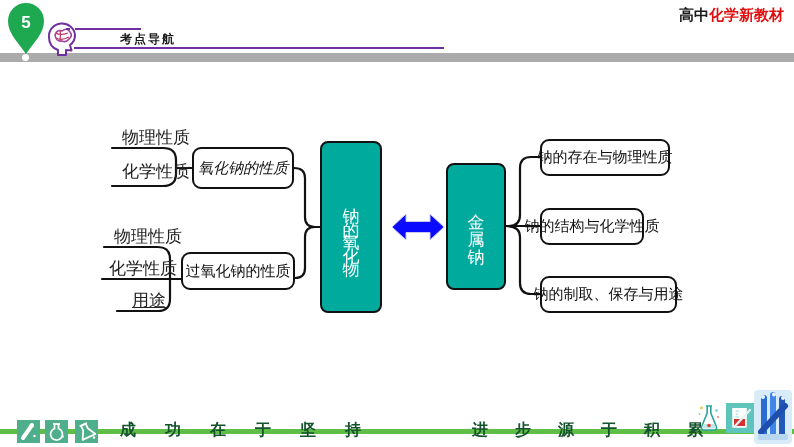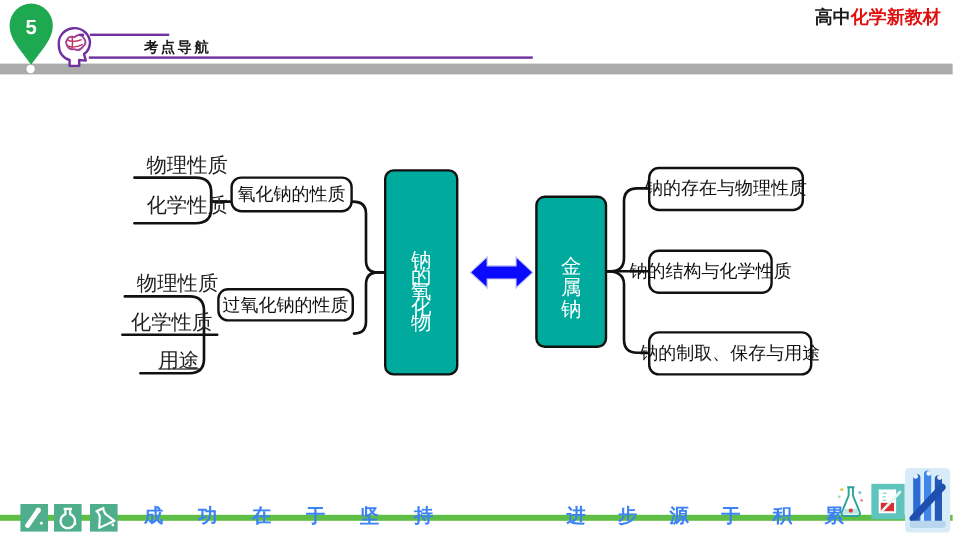--- a/index.html
+++ b/index.html
@@ -34,21 +34,21 @@
   .vtext{writing-mode:vertical-rl;text-orientation:upright;color:#fff;font-size:17px;}
   .ls13{letter-spacing:13px;}
   .ls18{letter-spacing:18px;}
   .arrow{position:absolute;left:390px;top:210px;z-index:2;}
 
   
   .footline{position:absolute;left:0;top:429px;width:794px;height:4.5px;background:#5fbe45;z-index:1;}
   .sq{position:absolute;top:420px;width:23px;height:23px;background:#4FAE8B;z-index:2;
       display:flex;align-items:center;justify-content:center;}
   .motto{position:absolute;top:420px;font-family:"Liberation Serif","DejaVu Serif",serif;
-         font-weight:bold;font-size:16px;color:#3b82f6;white-space:nowrap;z-index:2;text-align:center;}
+         font-weight:bold;font-size:16px;color:#14532d;white-space:nowrap;z-index:2;text-align:center;}
   .micon{position:absolute;z-index:2;}
 </style>
 </head>
 <body>
 
 <div class="slide">
 
   <div class="graybar"></div>
   <div class="pindot"></div>
 
@@ -90,22 +90,22 @@
       <path d="M506,226 Q520,226 520,237 V283 Q520,294 531,294 H540"></path>
     </g>
   </svg>
 
   <div class="leaf" style="left:122px;top:126px;">物理性质</div>
   <div class="leaf" style="left:122px;top:160px;">化学性质</div>
   <div class="leaf" style="left:114px;top:225px;">物理性质</div>
   <div class="leaf" style="left:109px;top:257px;">化学性质</div>
   <div class="leaf" style="left:132px;top:289px;text-decoration:underline;">用途</div>
 
-  <div class="wnode" style="left:192px;top:147px;width:102px;height:30px;">氧化钠的性质</div>
-  <div class="wnode" style="left:181px;top:240px;width:114px;height:28px;">过氧化钠的性质</div>
+  <div class="wnode" style="left:192px;top:147px;width:102px;height:42px;font-style:italic;">氧化钠的性质</div>
+  <div class="wnode" style="left:181px;top:252px;width:114px;height:38px;">过氧化钠的性质</div>
   <div class="wnode small" style="left:540px;top:139px;width:130px;height:37px;">钠的存在与物理性质</div>
   <div class="wnode small" style="left:540px;top:208px;width:104px;height:37px;">钠的结构与化学性质</div>
   <div class="wnode small" style="left:540px;top:276px;width:137px;height:37px;text-align:right;">钠的制取、保存与用途</div>
 
   <div class="tnode" style="left:320px;top:141px;width:62px;height:172px;">
     <span class="vtext ls13">钠的氧化物</span>
   </div>
   <div class="tnode" style="left:446px;top:163px;width:60px;height:127px;">
     <span class="vtext ls18">金属钠</span>
   </div>

